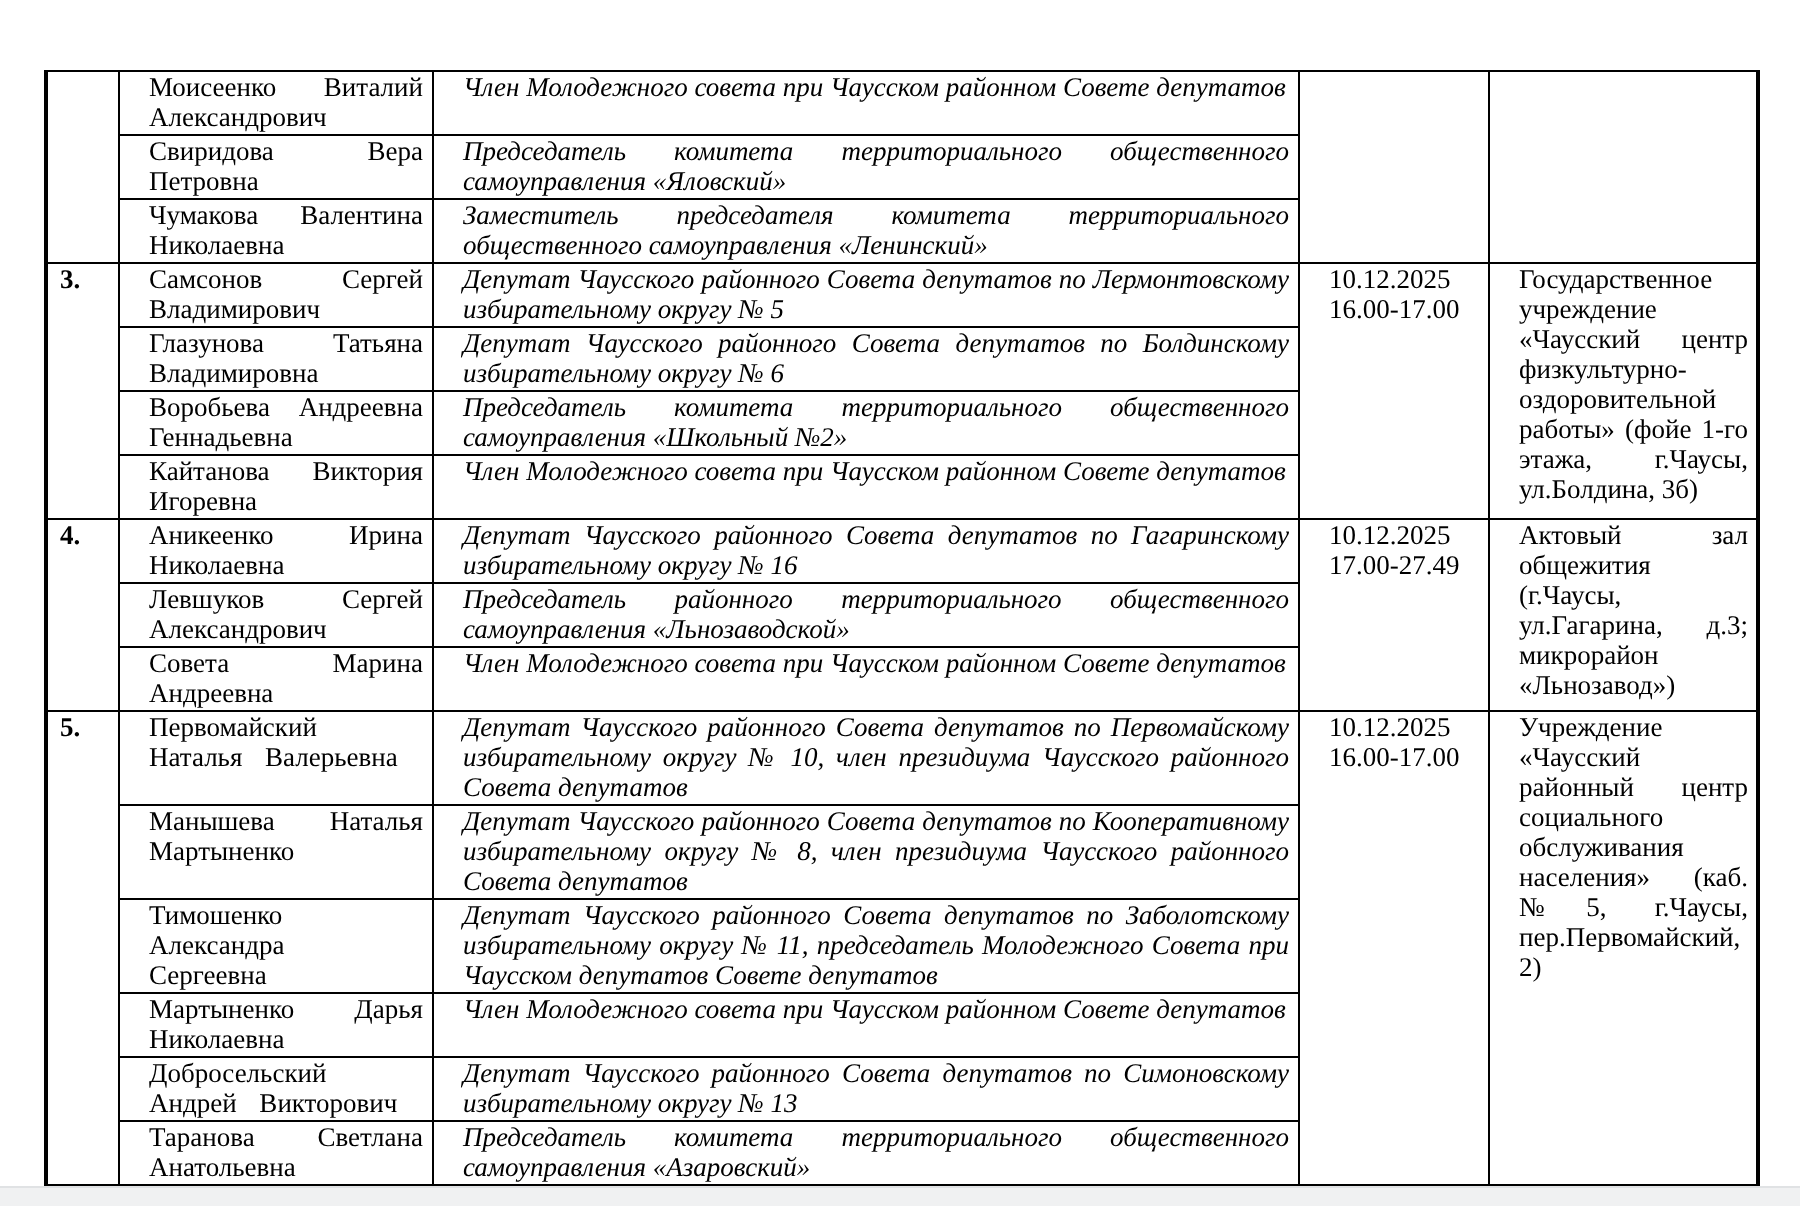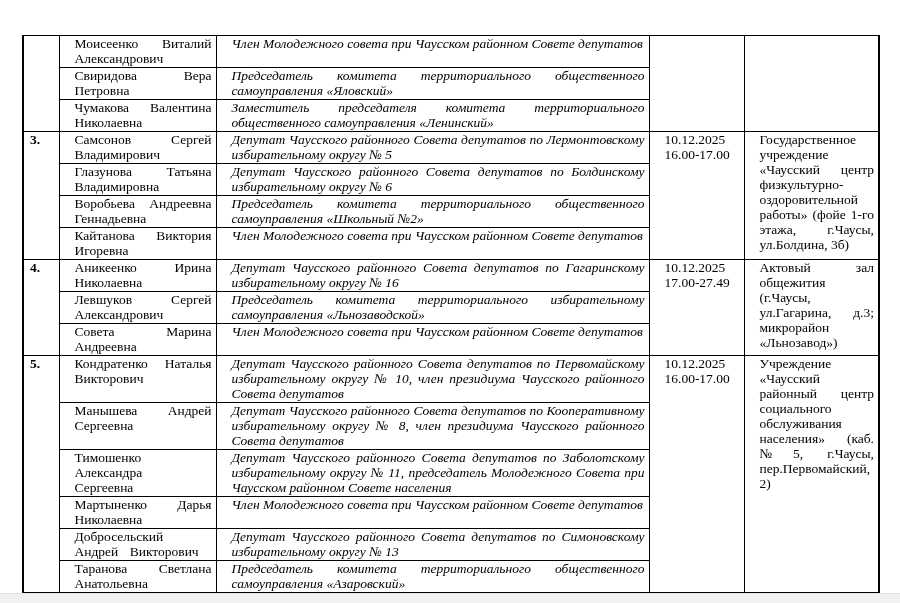--- a/index.html
+++ b/index.html
@@ -114,43 +114,43 @@
           <td class="cell-name">Аникеенко Ирина Николаевна</td>
           <td class="cell-role">Депутат Чаусского районного Совета депутатов по Гагаринскому избирательному округу № 16</td>
           <td class="cell-date" rowspan="3">
             <div>10.12.2025</div>
             <div>17.00-27.49</div>
           </td>
           <td class="cell-loc" rowspan="3">Актовый зал общежития (г.Чаусы, ул.Гагарина, д.3; микрорайон «Льнозавод»)</td>
         </tr>
         <tr>
           <td class="cell-name">Левшуков Сергей Александрович</td>
-          <td class="cell-role">Председатель комитета территориального избирательному самоуправления «Льнозаводской»</td>
+          <td class="cell-role">Председатель районного территориального общественного самоуправления «Льнозаводской»</td>
         </tr>
         <tr>
           <td class="cell-name">Совета Марина Андреевна</td>
           <td class="cell-role">Член Молодежного совета при Чаусском районном Совете депутатов</td>
         </tr>
         <tr>
           <td class="cell-num" rowspan="6">5.</td>
-          <td class="cell-name">Кондратенко Наталья Викторович</td>
+          <td class="cell-name">Первомайский Наталья Валерьевна</td>
           <td class="cell-role">Депутат Чаусского районного Совета депутатов по Первомайскому избирательному округу № 10, член президиума Чаусского районного Совета депутатов</td>
           <td class="cell-date" rowspan="6">
             <div>10.12.2025</div>
             <div>16.00-17.00</div>
           </td>
           <td class="cell-loc" rowspan="6">Учреждение «Чаусский районный центр социального обслуживания населения» (каб. №5, г.Чаусы, пер.Первомайский, 2)</td>
         </tr>
         <tr>
-          <td class="cell-name">Манышева Андрей Сергеевна</td>
+          <td class="cell-name">Манышева Наталья Мартыненко</td>
           <td class="cell-role">Депутат Чаусского районного Совета депутатов по Кооперативному избирательному округу № 8, член президиума Чаусского районного Совета депутатов</td>
         </tr>
         <tr>
           <td class="cell-name">Тимошенко Александра Сергеевна</td>
-          <td class="cell-role">Депутат Чаусского районного Совета депутатов по Заболотскому избирательному округу № 11, председатель Молодежного Совета при Чаусском районном Совете населения</td>
+          <td class="cell-role">Депутат Чаусского районного Совета депутатов по Заболотскому избирательному округу № 11, председатель Молодежного Совета при Чаусском депутатов Совете депутатов</td>
         </tr>
         <tr>
           <td class="cell-name">Мартыненко Дарья Николаевна</td>
           <td class="cell-role">Член Молодежного совета при Чаусском районном Совете депутатов</td>
         </tr>
         <tr>
           <td class="cell-name">Добросельский Андрей Викторович</td>
           <td class="cell-role">Депутат Чаусского районного Совета депутатов по Симоновскому избирательному округу № 13</td>
         </tr>
         <tr>

